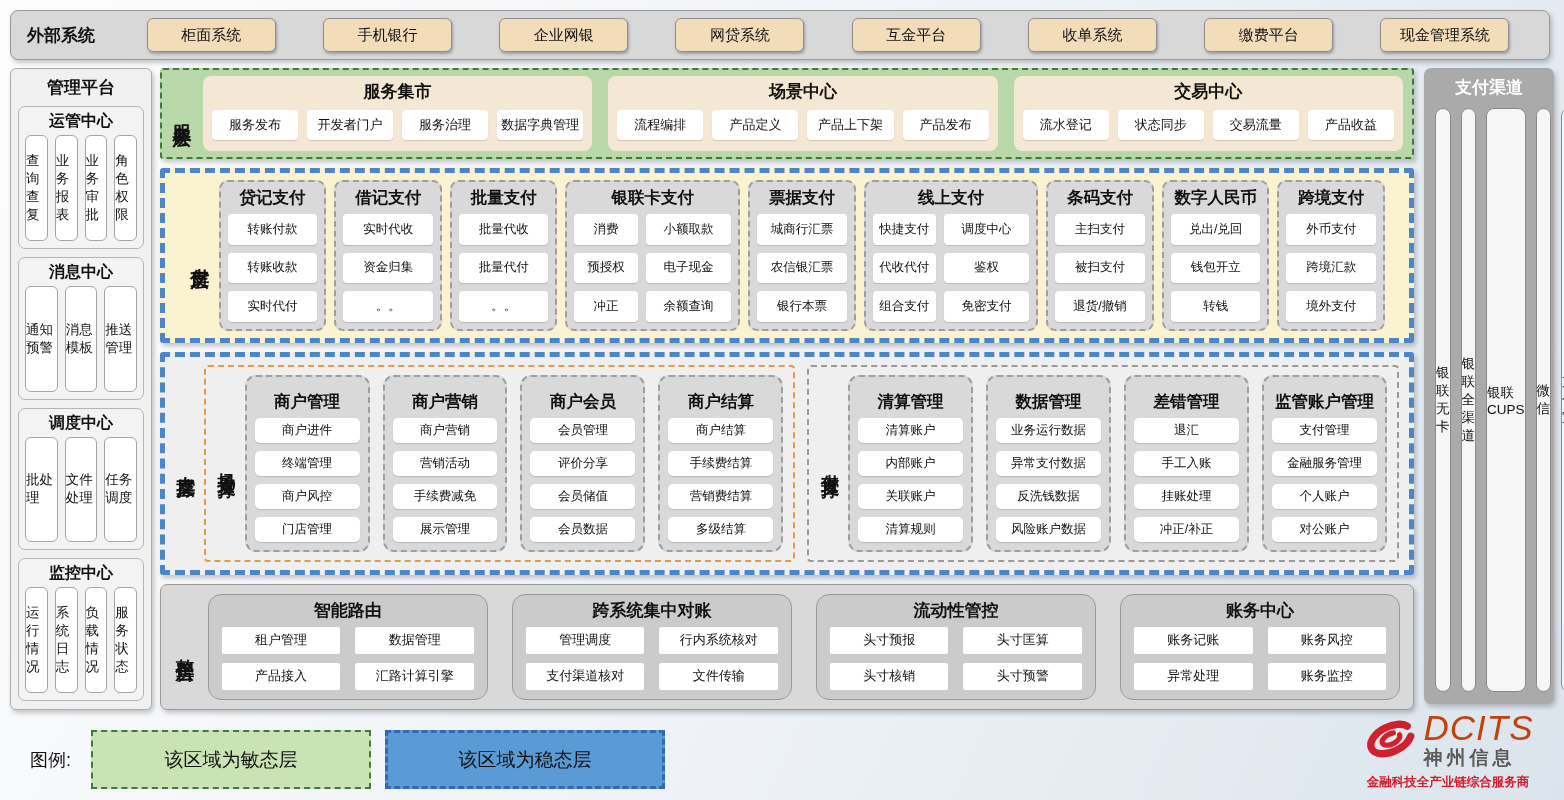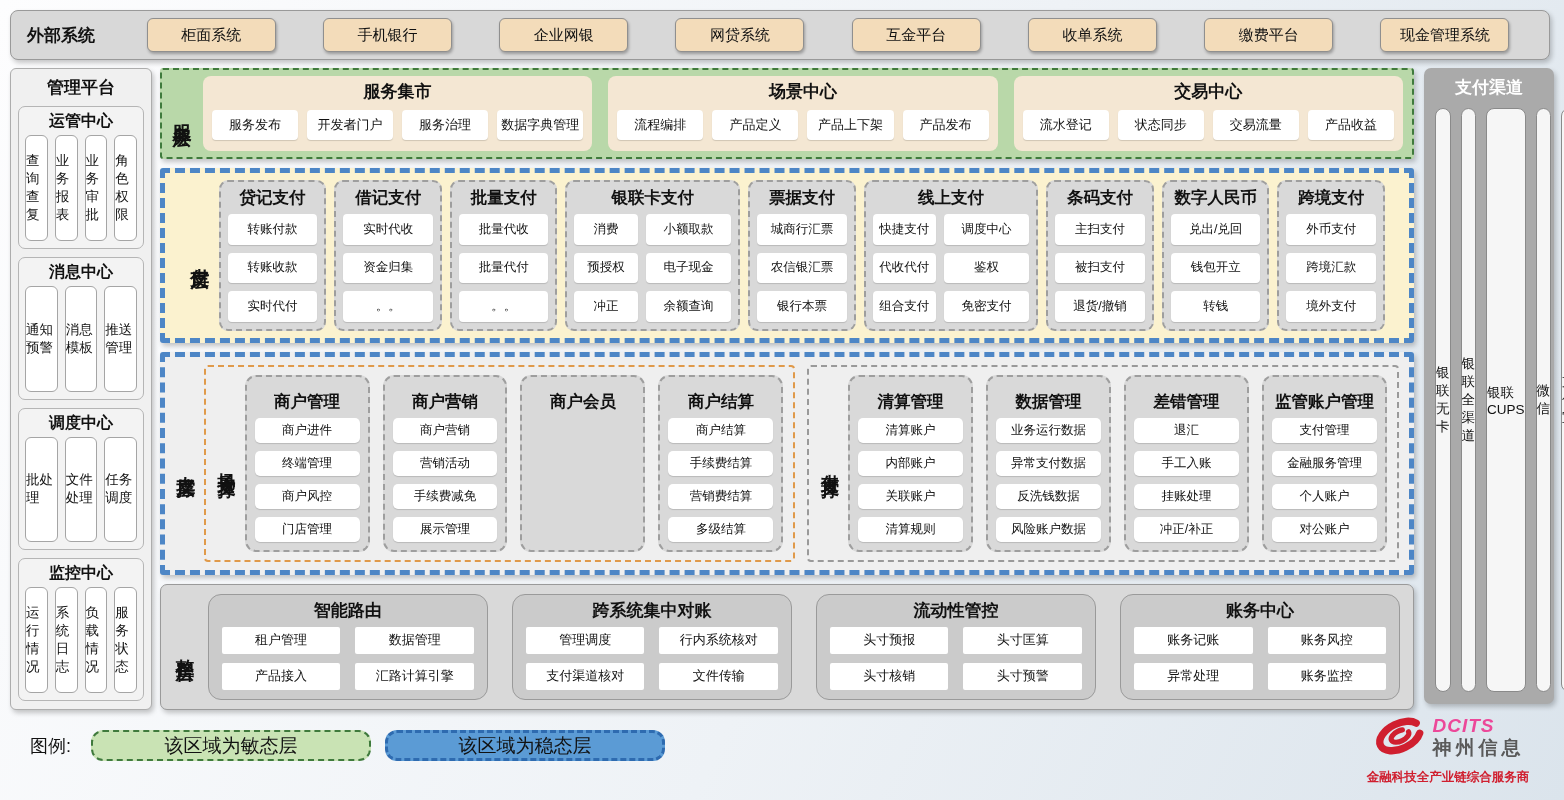--- a/index.html
+++ b/index.html
@@ -124,30 +124,30 @@
     display:flex; flex-direction:column; gap:9px;
   }
   .right-title { color:#fff; font-weight:bold; font-size:17px; text-align:center; flex:none; }
   .chan-items { flex:1; display:flex; flex-direction:row; gap:10px; }
   .chan-btn { flex:1; background:#f6f6f6; border:1px solid #8a8a8a; border-radius:8px;
               display:flex; align-items:center; justify-content:center; font-size:13.5px; }
 
   
   .legend { position:absolute; left:30px; top:730px; display:flex; align-items:center; gap:20px; }
   .legend-label { font-size:18px; }
-  .legend-box { width:280px; height:31px; display:flex; align-items:center;
-                justify-content:center; font-size:19px;border-radius:12px; }
+  .legend-box { width:280px; height:59px; display:flex; align-items:center;
+                justify-content:center; font-size:19px; }
   .legend-box[data-kind="agile"]  { background:#c9e3b4; border:2px dashed #3f7a3c; }
   .legend-box[data-kind="stable"] { background:#5b9bd5; border:3px dashed #2e6bb0; }
 
   
   .logo { position:absolute; right:16px; top:710px; width:200px; text-align:center; }
   .logo-row { display:flex; align-items:center; justify-content:center; gap:5px; }
   .logo-texts { text-align:left; }
-  .logo-en { color:#ec4899; font-weight:bold; font-style:italic; font-size:19px;
+  .logo-en { color:#c2410c; font-weight:normal; font-style:italic; font-size:35px;
              line-height:1; letter-spacing:1px; }
   .logo-cn { color:#5a5a5a; font-weight:bold; font-size:19px; letter-spacing:4px; }
   .logo-tagline { color:#d01f2f; font-weight:bold; font-size:12.5px; margin-top:3px;
                   white-space:nowrap; }
 </style>
 </head>
 <body>
 
 <div class="top-bar shadow">
   <div class="bar-title">外部系统</div>
@@ -436,20 +436,30 @@
                     <div class="sup-btn">营销活动</div>
 
                     <div class="sup-btn">手续费减免</div>
 
                     <div class="sup-btn">展示管理</div>
                   </div>
               </div>
 
               <div class="sup-col">
                 <div class="sup-col-title">商户会员</div>
+                <div class="sup-items">
+
+                    <div class="sup-btn">会员管理</div>
+
+                    <div class="sup-btn">评价分享</div>
+
+                    <div class="sup-btn">会员储值</div>
+
+                    <div class="sup-btn">会员数据</div>
+                  </div>
               </div>
 
               <div class="sup-col">
                 <div class="sup-col-title">商户结算</div>
                 <div class="sup-items">
 
                     <div class="sup-btn">商户结算</div>
 
                     <div class="sup-btn">手续费结算</div>
 

